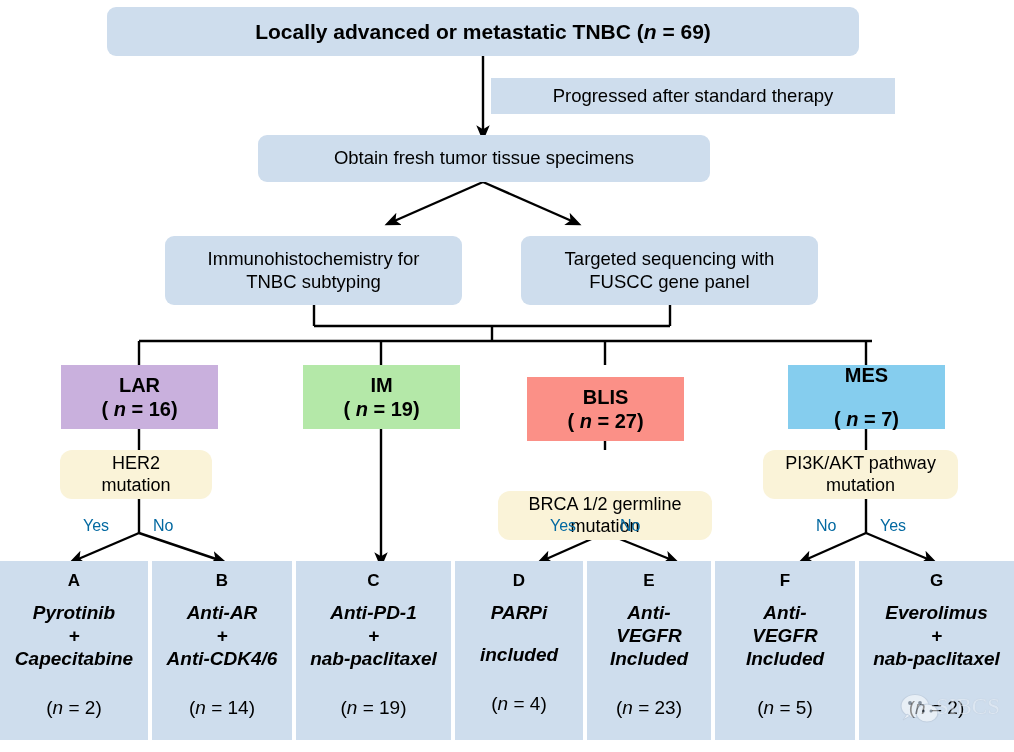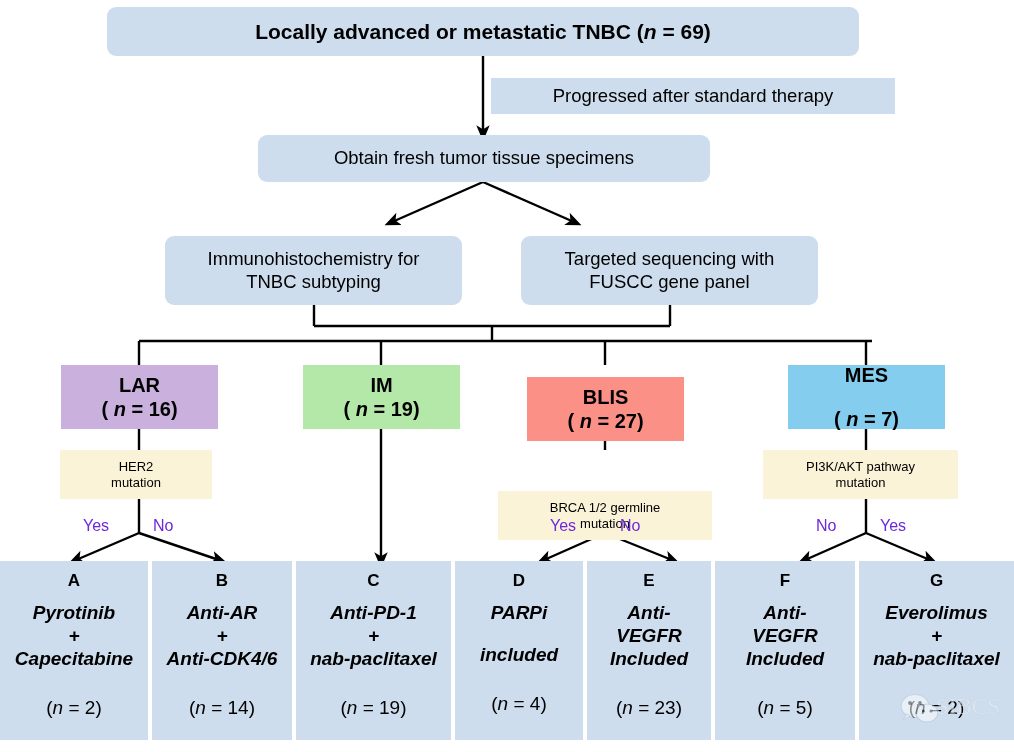--- a/index.html
+++ b/index.html
@@ -44,40 +44,41 @@
   }
   .t-proc {
     font-size: 18.5px;
     font-weight: normal;
   }
   .t-subtype {
     font-size: 20px;
     font-weight: bold;
   }
   .t-decision {
-    font-size: 13px;
+    font-size: 18px;
     font-weight: normal;
+    border-radius: 12px;
   }
   .t-arm-letter {
     font-size: 17px;
     font-weight: bold;
   }
   .t-arm-body {
     font-size: 19px;
     font-weight: bold;
     font-style: italic;
   }
   .t-arm-n {
     font-size: 19px;
     font-weight: normal;
   }
   .yn {
     position: absolute;
     font-size: 16px;
-    color: #6d28d9;
+    color: #0369a1;
     font-weight: normal;
     white-space: nowrap;
   }
   svg.lines {
     position: absolute;
     left: 0;
     top: 0;
     width: 1014px;
     height: 752px;
     pointer-events: none;

